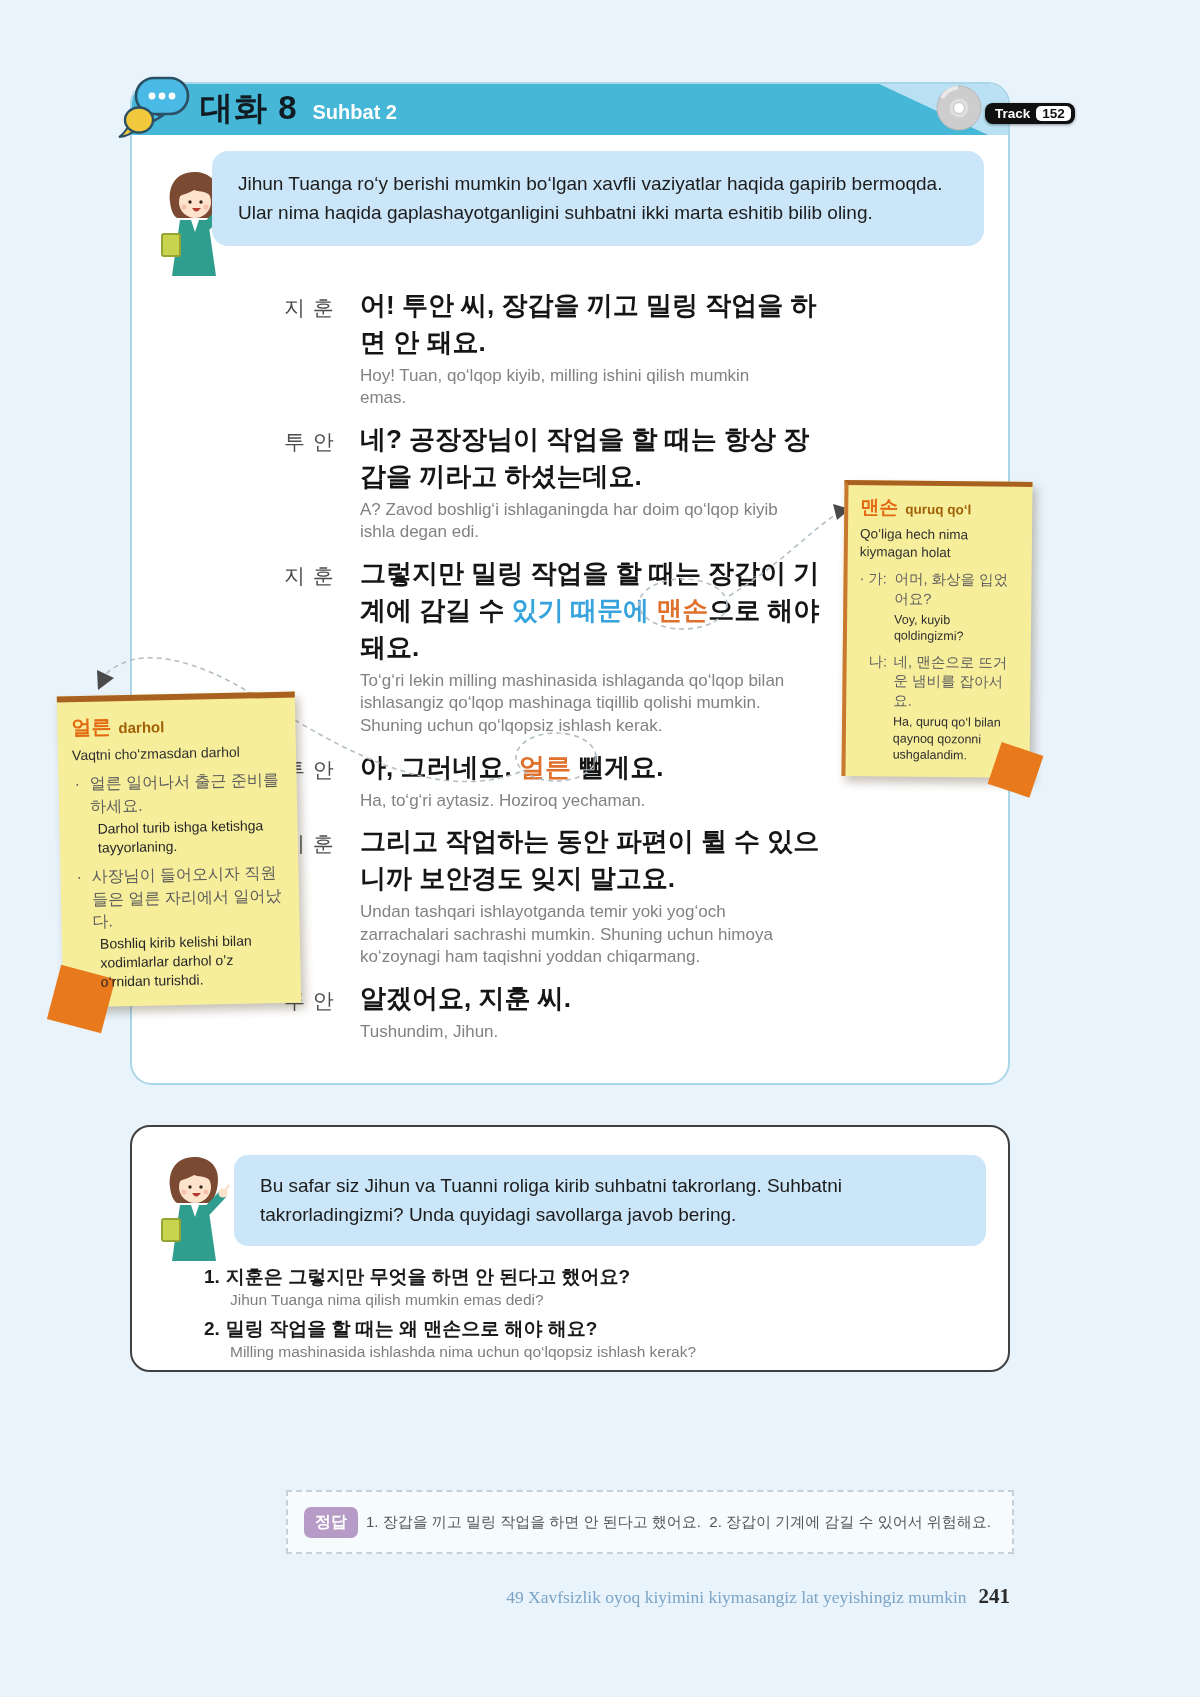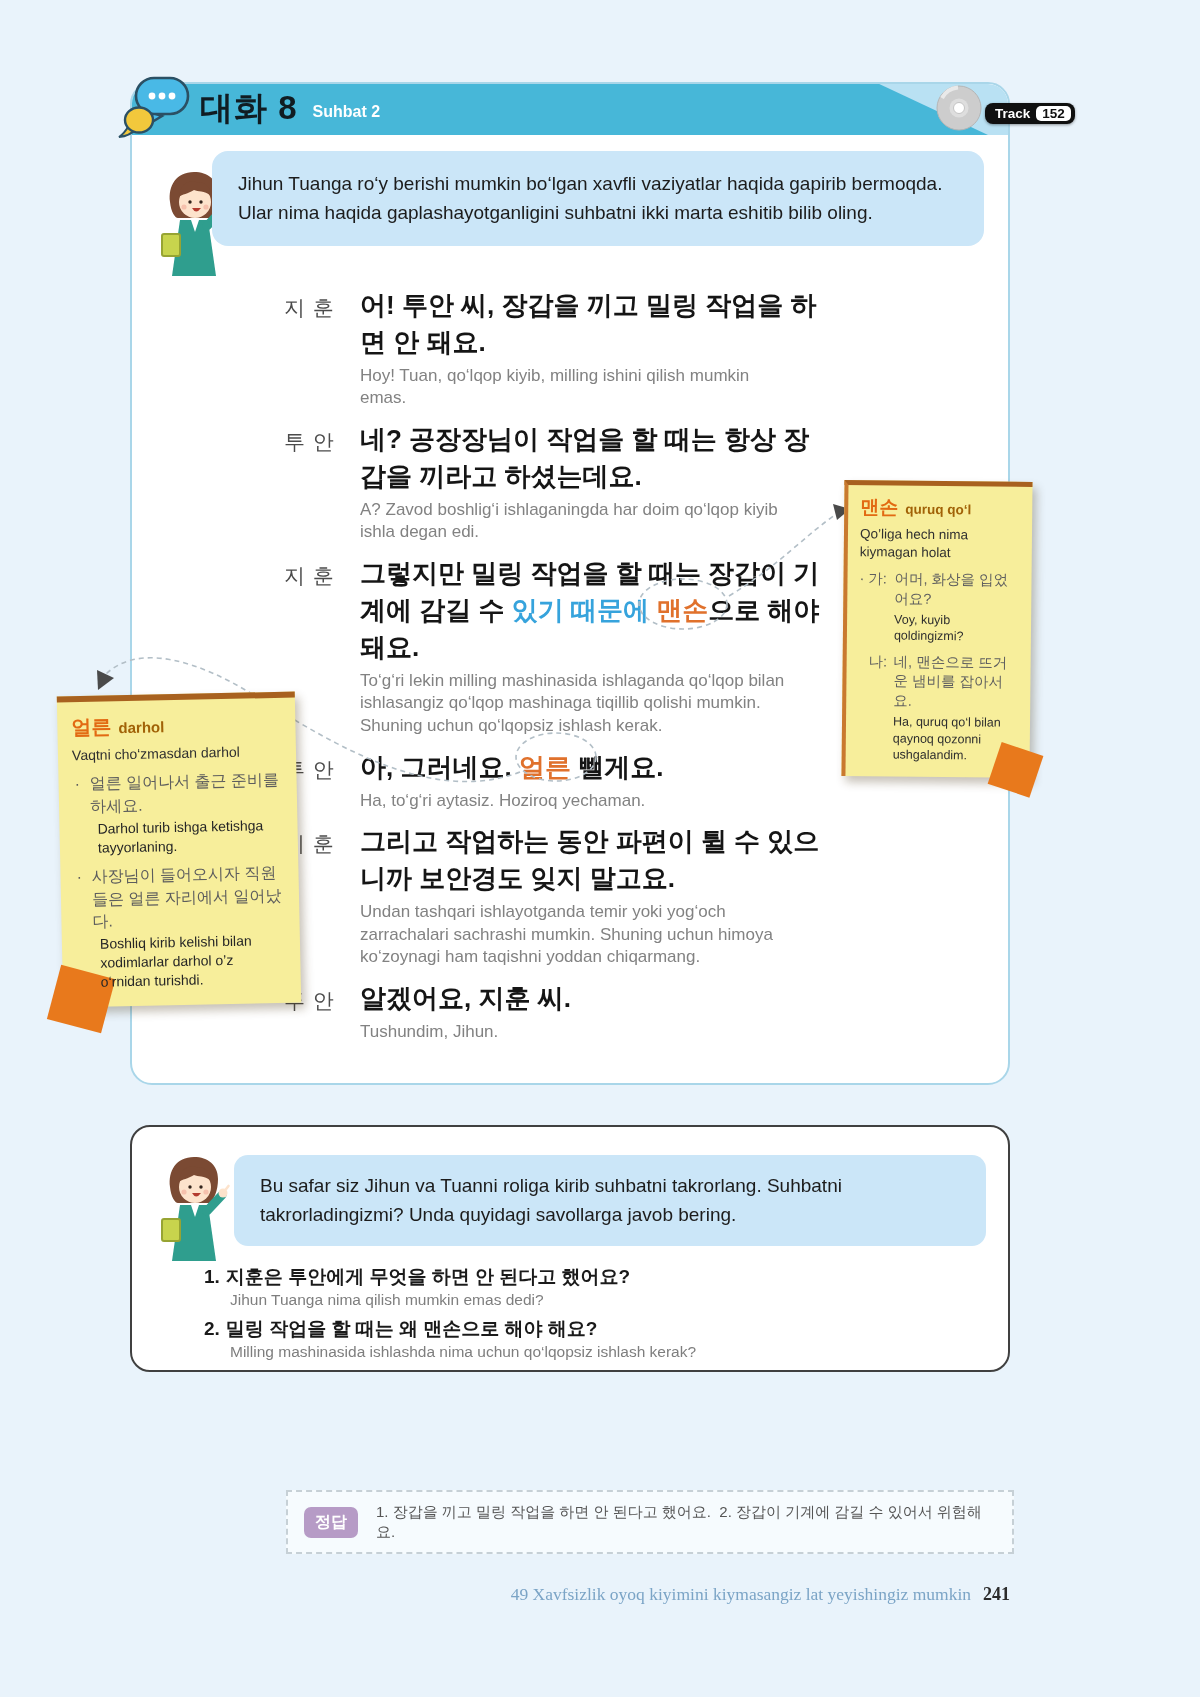--- a/index.html
+++ b/index.html
@@ -8,21 +8,21 @@
 
   
   .main-card{position:absolute;left:130px;top:82px;width:880px;height:1003px;background:#ffffff;
              border:2px solid #a9d6e9;border-radius:22px;box-sizing:border-box;z-index:1;overflow:hidden;}
   .banner{position:absolute;left:-2px;top:-2px;width:880px;height:53px;background:#b9e1f3;
           border-radius:22px 22px 0 0;overflow:hidden;}
   .banner-teal{position:absolute;inset:0;background:#47b7d8;
                clip-path:polygon(0 0,745px 0,858px 100%,0 100%);}
   .banner-titles{position:absolute;left:70px;top:0;height:100%;display:flex;align-items:center;gap:15px;}
   .title-ko{font-size:33px;font-weight:700;color:#101c22;letter-spacing:1px;}
-  .title-uz{font-size:16px;font-weight:700;color:#ffffff;padding-top:7px;}
+  .title-uz{font-size:20px;font-weight:700;color:#ffffff;padding-top:7px;}
   .cd{position:absolute;left:806px;top:3px;width:46px;height:46px;}
   .track-badge{position:absolute;left:985px;top:103px;z-index:6;display:flex;align-items:center;
                background:#101010;border-radius:8px;padding:3px 4px 3px 10px;gap:6px;
                box-shadow:0 1px 3px rgba(0,0,0,.4);}
   .track-label{color:#ffffff;font-size:13.5px;font-weight:700;}
   .track-num{background:#ffffff;color:#101010;font-size:13.5px;font-weight:700;border-radius:5px;padding:0 6px;}
   .bubble-icon{position:absolute;left:116px;top:74px;z-index:6;}
 
   
   .intro-bubble{position:absolute;left:80px;top:67px;width:772px;box-sizing:border-box;background:#cbe6f8;
@@ -79,27 +79,27 @@
   .q-ko{margin:0;font-size:19px;font-weight:700;color:#1a1a1a;}
   .q-num{margin-right:6px;}
   .q-uz{margin:1px 0 0 26px;font-size:15.5px;color:#7e7e7e;}
 
   
   .answer-box{position:absolute;left:286px;top:1490px;width:728px;height:64px;box-sizing:border-box;
               border:2px dashed #c6d0d6;background:#f6fbfe;display:flex;align-items:center;
               padding:0 16px;gap:8px;z-index:1;}
   .answer-badge{flex:none;background:#b69bc6;color:#ffffff;font-size:16px;font-weight:700;
                 padding:5px 11px;border-radius:7px;}
-  .answer-text{font-size:15px;color:#555555;line-height:1.35;white-space:pre-wrap;margin:10px;}
+  .answer-text{font-size:15px;color:#555555;line-height:1.35;white-space:pre-wrap;margin:0;}
 
   
   .footer{position:absolute;left:130px;top:1584px;width:880px;display:flex;justify-content:flex-end;
           align-items:baseline;gap:12px;font-family:Liberation Serif, serif;}
   .footer-lesson{font-size:17.5px;color:#7ba4c6;}
-  .footer-page{font-size:18px;font-weight:700;color:#2b2b2b;}
+  .footer-page{font-size:21px;font-weight:700;color:#2b2b2b;}
 </style>
 </head>
 <body>
 
 <div class="page">
 
   <div class="bubble-icon">
     <svg width="76" height="66" viewBox="0 0 76 66">
       <path d="M34 38 L26 54 L46 42 Z" fill="#49b9e6" stroke="#2b5064" stroke-width="2.4"></path>
       <rect x="20" y="4" width="52" height="36" rx="18" fill="#49b9e6" stroke="#2b5064" stroke-width="2.6"></rect>
@@ -257,21 +257,21 @@
         <path d="M37 52 L45 52 L41 64 Z" fill="#ffffff"></path>
         <path d="M53 58 L68 42" stroke="#2f9e8e" stroke-width="9" stroke-linecap="round"></path>
         <circle cx="69" cy="40" r="4.5" fill="#fde3cc"></circle>
         <path d="M69 40 L74.5 33" stroke="#fde3cc" stroke-width="2.6" stroke-linecap="round"></path>
         <rect x="8" y="66" width="18" height="22" rx="2" fill="#c8d44d" stroke="#97a433" stroke-width="2"></rect>
       </svg>
     </div>
     <div class="practice-bubble">Bu safar siz Jihun va Tuanni roliga kirib suhbatni takrorlang. Suhbatni takrorladingizmi? Unda quyidagi savollarga javob bering.</div>
     <div class="questions">
       <div class="q-row">
-        <p class="q-ko"><span class="q-num">1.</span><span>지훈은 투안에게 무엇을 하면 안 된다고 했어요?</span></p>
+        <p class="q-ko"><span class="q-num">1.</span><span>지훈은 그렇지만 무엇을 하면 안 된다고 했어요?</span></p>
         <p class="q-uz">Jihun Tuanga nima qilish mumkin emas dedi?</p>
       </div>
       <div class="q-row">
         <p class="q-ko"><span class="q-num">2.</span><span>밀링 작업을 할 때는 왜 맨손으로 해야 해요?</span></p>
         <p class="q-uz">Milling mashinasida ishlashda nima uchun qo‘lqopsiz ishlash kerak?</p>
       </div>
     </div>
   </div>
 
   <div class="answer-box">

